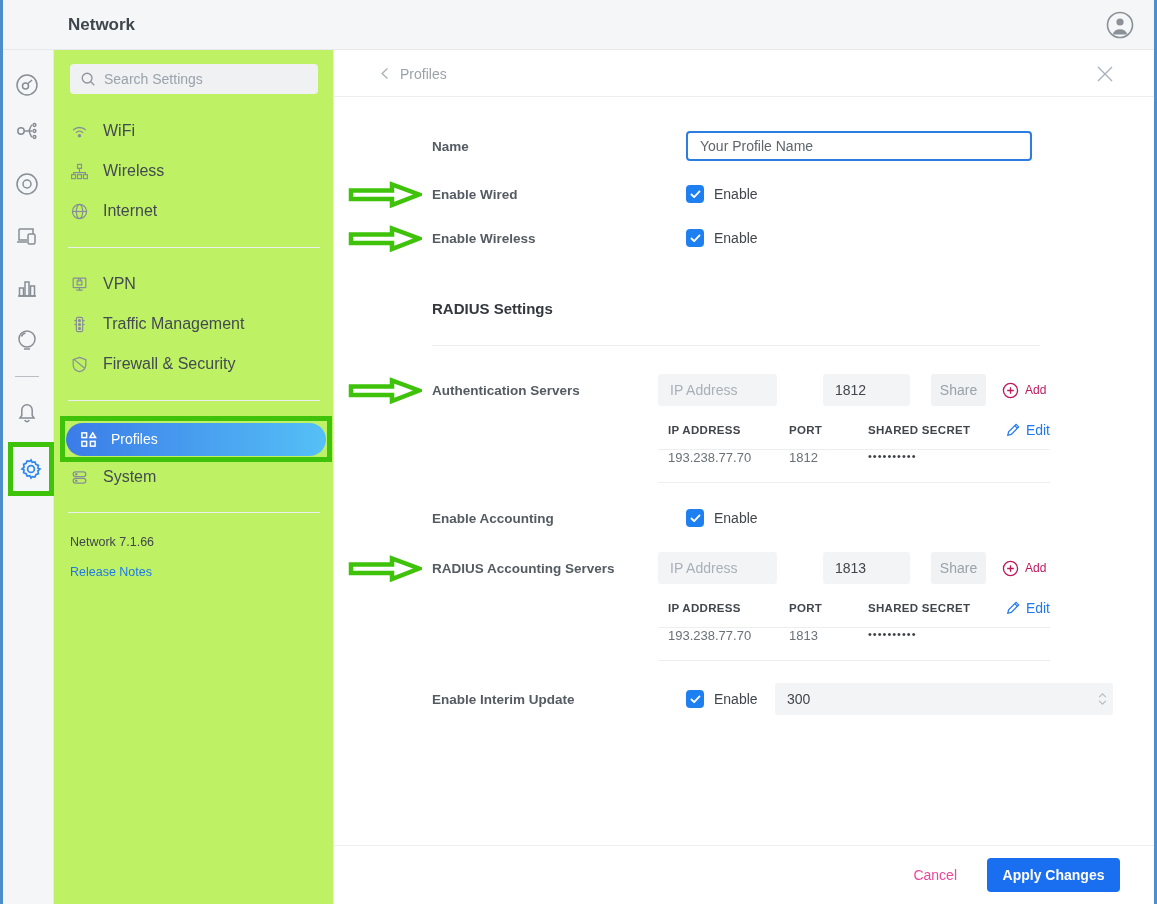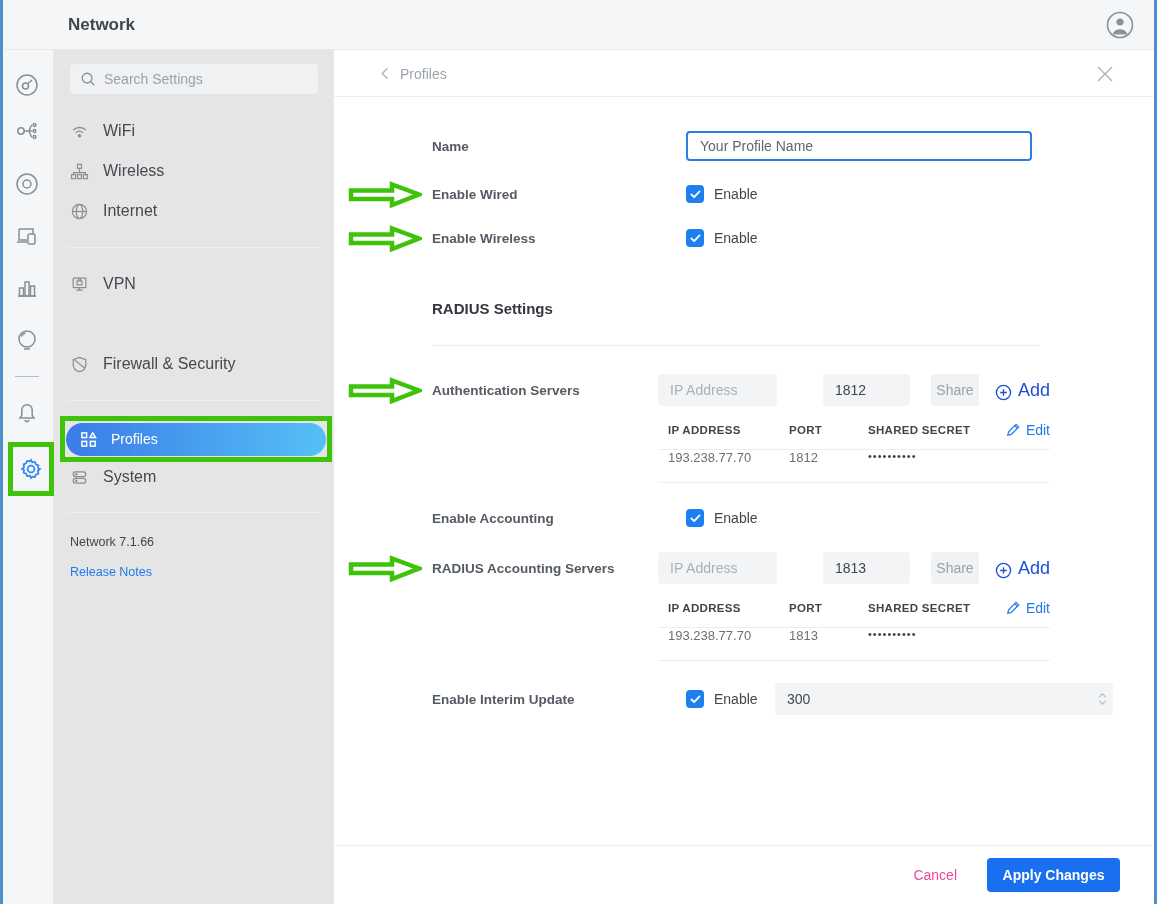--- a/index.html
+++ b/index.html
@@ -24,21 +24,21 @@
   .avatar{position:absolute;right:23px;top:11px;width:28px;height:28px;cursor:pointer;}
 
   
   .rail{position:absolute;left:0;top:50px;width:54px;height:854px;background:var(--rail-bg);border-right:1px solid var(--border);z-index:5;}
   .rail-icon{position:absolute;left:15px;width:24px;height:24px;color:#878e96;cursor:pointer;}
   .rail-divider{position:absolute;left:15px;width:24px;border-top:1px solid #b9bec4;}
   .gear-box{position:absolute;left:8px;top:392px;width:46px;height:54px;border:5px solid var(--green);display:flex;align-items:center;justify-content:center;z-index:20;}
   .gear-box .rail-icon{position:static;color:#2e87ef;}
 
   
-  .sidebar{position:absolute;left:54px;top:50px;width:280px;height:854px;background:#e5e5e5;border-right:1px solid var(--border);}
+  .sidebar{position:absolute;left:54px;top:50px;width:280px;height:854px;background:#bef264;border-right:1px solid var(--border);}
   .search{position:absolute;left:16px;top:14px;width:248px;height:30px;background:#f0f1f3;border-radius:4px;display:flex;align-items:center;padding:0 10px;cursor:text;}
   .search svg{flex:0 0 auto;color:#8d949c;}
   .search-ph{margin-left:8px;font-size:14px;color:#9aa2ab;}
   .side-item{position:absolute;left:16px;width:248px;height:24px;display:flex;align-items:center;cursor:pointer;}
   .side-item svg{color:#878e96;flex:0 0 auto;}
   .side-item .lbl{margin-left:14px;font-size:16px;color:#434a51;}
   .side-divider{position:absolute;left:14px;width:252px;border-top:1px solid #eceef0;}
   .green-box{position:absolute;left:6px;top:366px;width:272px;height:46px;border:5px solid var(--green);z-index:20;display:flex;align-items:center;}
   .profiles-pill{flex:1;height:33px;margin:0 1px;border-radius:17px;background:linear-gradient(90deg,#3b7ce8,#55c0f6);display:flex;align-items:center;padding:0 14px;cursor:pointer;}
   .profiles-pill svg{color:#fff;}
@@ -66,21 +66,21 @@
   .heading-hr{position:absolute;left:98px;top:295px;width:608px;border-top:1px solid #eceef0;}
 
   .server-section{position:absolute;left:0;width:100%;}
   .server-group{position:absolute;left:324px;top:0;width:392px;}
   .inputs-row{display:flex;align-items:center;height:32px;}
   .gray-input{height:32px;background:var(--input-bg);border:none;border-radius:3px;padding:0 12px;font-size:14px;color:var(--txt-dark);outline:none;}
   .gray-input::placeholder{color:#a8b0b9;}
   .ip-input{width:119px;margin-right:46px;}
   .port-input{width:87px;margin-right:21px;}
   .share-btn{width:55px;height:32px;background:#f0f2f3;border:none;border-radius:3px;font-size:14px;color:#9aa2ab;margin-right:16px;cursor:pointer;}
-  .add-link{display:flex;align-items:flex-end;color:#1d4ed8;font-size:18px;cursor:pointer;}
+  .add-link{display:flex;align-items:center;color:#be185d;font-size:12px;cursor:pointer;}
   .add-link svg{margin-right:6px;}
   .tbl-head{display:flex;align-items:center;margin-top:16px;height:16px;padding-left:10px;}
   .tbl-head .c1{width:121px;font-size:11.5px;font-weight:700;color:#41464c;letter-spacing:.3px;}
   .tbl-head .c2{width:79px;font-size:11.5px;font-weight:700;color:#41464c;letter-spacing:.3px;}
   .tbl-head .c3{flex:1;font-size:11.5px;font-weight:700;color:#41464c;letter-spacing:.3px;}
   .edit-link{display:flex;align-items:center;color:var(--accent);font-size:14px;cursor:pointer;}
   .edit-link svg{margin-right:6px;}
   .tbl-row{display:flex;align-items:flex-start;height:34px;margin-top:11px;border-top:1px solid #eceef0;border-bottom:1px solid #eceef0;padding-left:10px;}
   .tbl-row .c1{width:121px;font-size:13px;color:#6a7077;}
   .tbl-row .c2{width:79px;font-size:13px;color:#6a7077;}
@@ -217,20 +217,30 @@
     <div class="side-divider" style="top:197px"></div>
 
     <div class="side-item" style="top:222px">
       <svg viewBox="0 0 24 24" width="19" height="19" fill="none" stroke="currentColor" stroke-width="1.5">
           <rect x="4" y="4" width="16" height="12" rx="1"></rect>
           <rect x="9" y="7.5" width="6" height="5"></rect>
           <path d="M10.5 7.5v-1.5a1.5 1.5 0 0 1 3 0v1.5"></path>
           <path d="M12 16v3M8 19h8"></path>
         </svg>
       <span class="lbl">VPN</span>
+    </div>
+    <div class="side-item" style="top:262px">
+      <svg viewBox="0 0 24 24" width="19" height="19" fill="none" stroke="currentColor" stroke-width="1.5">
+          <rect x="8" y="3" width="8" height="18" rx="2"></rect>
+          <circle cx="12" cy="7" r="1.3" fill="currentColor"></circle>
+          <circle cx="12" cy="12" r="1.3" fill="currentColor"></circle>
+          <circle cx="12" cy="17" r="1.3" fill="currentColor"></circle>
+          <path d="M8 7H5.5M8 12H5.5M16 7h2.5M16 12h2.5"></path>
+        </svg>
+      <span class="lbl">Traffic Management</span>
     </div>
     <div class="side-item" style="top:302px">
       <svg viewBox="0 0 24 24" width="19" height="19" fill="none" stroke="currentColor" stroke-width="1.5">
           <path d="M12 3l8 3v6c0 5-3.5 8-8 9-4.5-1-8-4-8-9V6z"></path>
           <path d="M5 5.5L19 17"></path>
         </svg>
       <span class="lbl">Firewall &amp; Security</span>
     </div>
     <div class="side-divider" style="top:350px"></div>
 

